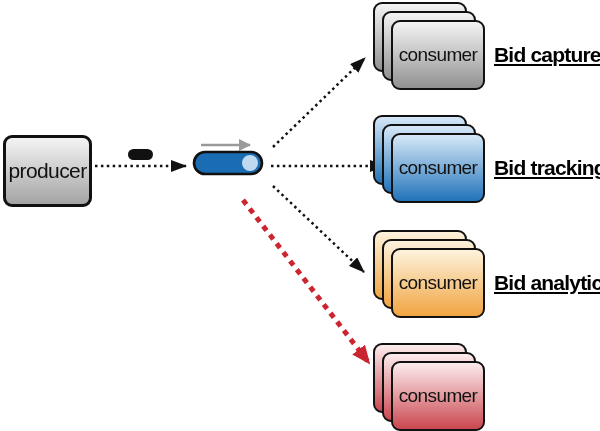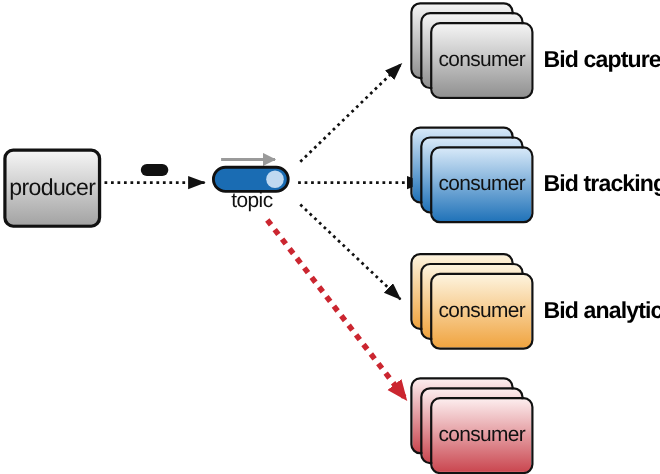--- a/index.html
+++ b/index.html
@@ -39,20 +39,21 @@
     background:linear-gradient(var(--card-top,#f4f4f4),var(--card-bottom,#919191));
   }
   .card.back{left:0;top:0;}
   .card.mid{left:9px;top:9px;}
   .card.front{left:18px;top:18px;display:flex;align-items:center;justify-content:center;}
   .consumer-label{font-size:19px;letter-spacing:-0.6px;color:#111;}
   .group-label{
     position:absolute;left:121px;top:39px;width:106px;height:28px;line-height:28px;
     font-size:21px;font-weight:600;letter-spacing:-0.8px;white-space:nowrap;
     color:var(--label-color,#000);
+    text-decoration:underline;
   }
 </style>
 </head>
 <body>
 
 <div class="canvas">
 
   <svg class="arrows-layer" viewBox="0 0 600 431" xmlns="http://www.w3.org/2000/svg">
     <defs>
       <marker id="mb" markerUnits="userSpaceOnUse" markerWidth="18" markerHeight="14" refX="15" refY="6" orient="auto">
@@ -78,21 +79,20 @@
     <line x1="273" y1="186" x2="364" y2="272" class="dot" marker-end="url(#mb)"></line>
     <line x1="243" y1="200" x2="369" y2="363" class="reddash" marker-end="url(#mr)"></line>
   </svg>
 
   <div class="producer">
     <span>producer</span>
   </div>
 
   <div class="pill"></div>
 
-  <div class="topic-label">topic</div>
 
   <div class="row" style="top: 2px; --card-top: #f4f4f4; --card-bottom: #919191; --label-color: #000000;">
     <div class="stack">
       <div class="card back"></div>
       <div class="card mid"></div>
       <div class="card front">
         <span class="consumer-label">consumer</span>
       </div>
     </div>
     <div class="group-label">Bid capture</div>

